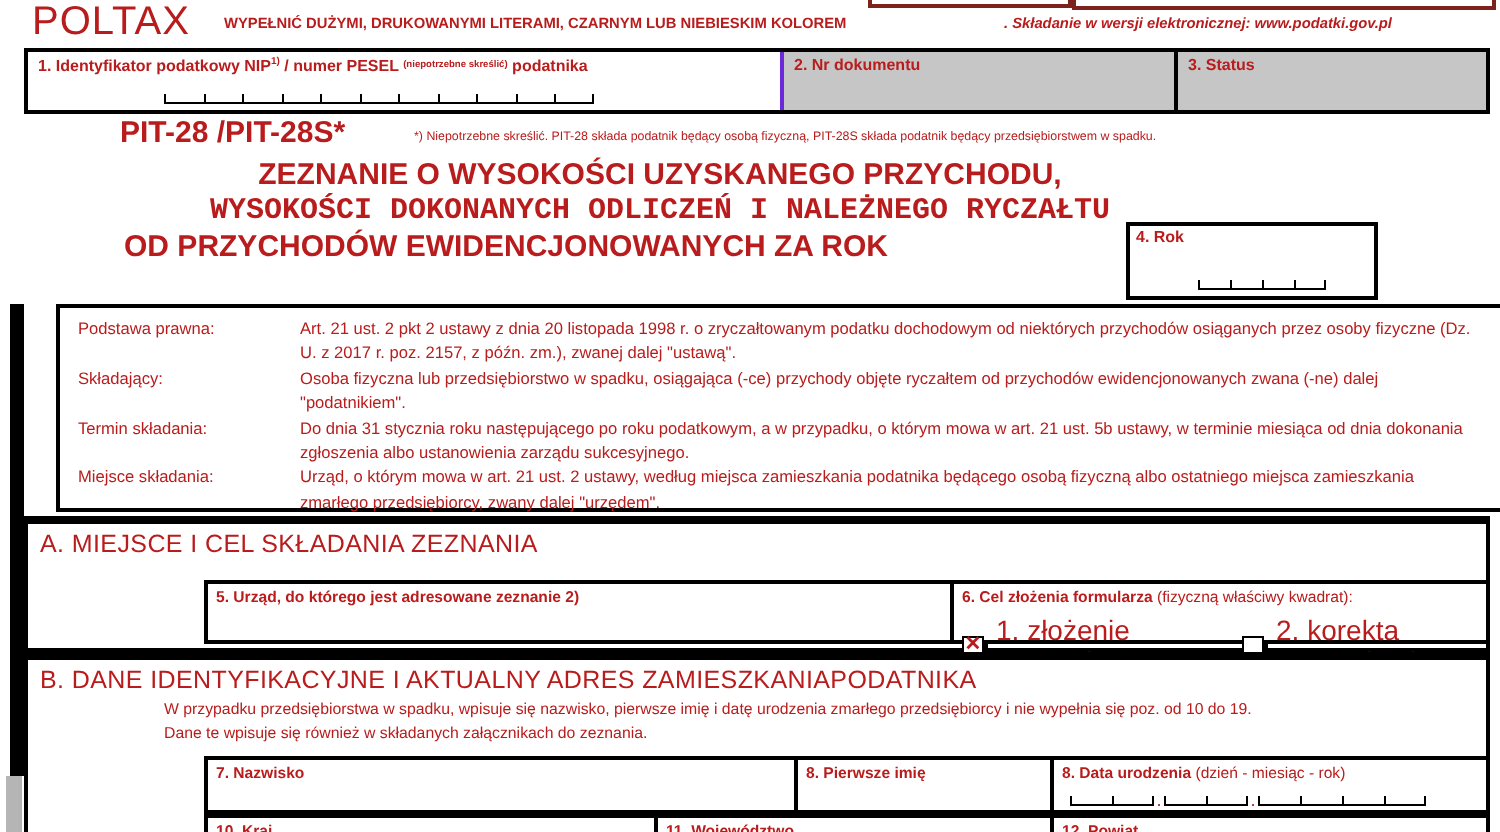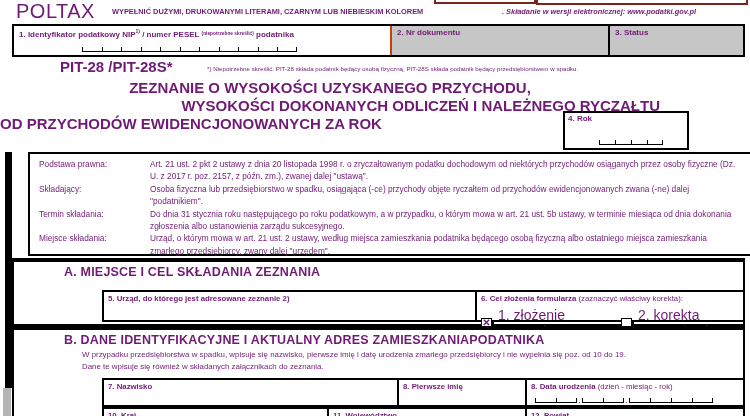--- a/index.html
+++ b/index.html
@@ -1,32 +1,32 @@
 <!DOCTYPE html>
 <html><head>
 <meta charset="utf-8">
 <style>
   * { margin:0; padding:0; box-sizing:border-box; }
   html,body { background:#e8e8e8; }
   #page{
     position:relative; width:750px; height:416px; background:#fff;
-    font-family:"Liberation Sans",sans-serif; color:#701a75; overflow:hidden;
+    font-family:"Liberation Sans",sans-serif; color:#b91c1c; overflow:hidden;
   }
   
   .cutA{position:absolute;left:434px;top:-10px;width:102px;height:14px;border:2px solid #7e221c;}
   .cutB{position:absolute;left:536px;top:-13px;width:212px;height:18px;border:2px solid #7e221c;}
   #brand{position:absolute;left:16px;top:0;font-size:20px;letter-spacing:.5px;}
   #instruction{position:absolute;left:112px;top:7px;font-size:7.4px;font-weight:bold;white-space:nowrap;}
   #efiling{position:absolute;left:502px;top:7px;font-size:7.4px;font-weight:bold;font-style:italic;white-space:nowrap;}
 
   
   #row1{position:absolute;left:12px;top:24px;width:733px;height:33px;border:2px solid #000;display:flex;}
   #row1 .cell{padding:2px 0 0 5px;position:relative;}
   .f1{width:376px;}
-  .f2{width:218px;background:#c6c6c6;border-left:2px solid #c2410c;}
+  .f2{width:197px;background:#c6c6c6;border-left:2px solid #6d28d9;}
   .f3{flex:1;background:#c6c6c6;border-left:2px solid #000;}
   .flabel{font-size:8px;font-weight:bold;}
   .flabel .tiny{font-size:4.8px;vertical-align:2px;}
   .flabel sup{font-size:5px;}
 
   
   .comb{display:flex;align-items:flex-end;}
   .comb i{display:block;width:19.5px;height:5px;border-left:1px solid #000;border-bottom:1px solid #000;}
   .comb i.last{border-right:1px solid #000;}
   .comb .dsep{width:5px;text-align:center;font-size:9px;line-height:5px;}
@@ -35,40 +35,40 @@
   .comb-year{position:absolute;left:34px;bottom:3px;}
   .comb-year i{width:16px;}
   .comb-date{position:absolute;left:8px;bottom:2px;}
   .comb-date i{width:21px;}
 
   
   #formid{position:absolute;left:60px;top:58px;font-size:15px;font-weight:bold;white-space:nowrap;}
   #footnote{position:absolute;left:207px;top:65px;font-size:6.2px;white-space:nowrap;}
   .tline{position:absolute;font-size:15px;font-weight:bold;white-space:nowrap;}
   #tl1{left:0;top:79px;width:660px;text-align:center;}
-  #tl2{left:0;top:97px;width:660px;text-align:right;}
-  #tl3{left:0;top:115px;width:506px;text-align:left;}
+  #tl2{left:0;top:97px;width:660px;text-align:center;font-family:Liberation Mono, monospace;}
+  #tl3{left:0;top:115px;width:506px;text-align:center;}
   #yearbox{position:absolute;left:563px;top:111px;width:126px;height:39px;border:2px solid #000;}
   #yearbox .flabel{padding:1px 0 0 3px;display:block;}
 
   
   #infobox{position:absolute;left:28px;top:152px;width:733px;height:104px;border:2px solid #000;padding-top:4px;}
   .irow{display:flex;font-size:8.3px;line-height:12.4px;}
   .ilabel{width:120px;padding-left:9px;flex-shrink:0;}
   .itext{width:588px;}
 
   
   #barBlack{position:absolute;left:5px;top:152px;width:7px;height:236px;background:#000;}
   #barGray{position:absolute;left:3px;top:388px;width:8px;height:28px;background:#b5b5b5;}
 
   
   .section{position:absolute;left:12px;width:733px;border:2px solid #000;border-top:4px solid #000;background:#fff;}
   #secA{top:258px;height:68px;}
   #secB{top:326px;height:95px;}
-  .sec-h{font-size:12.5px;font-weight:bold;padding:3px 0 0 6px;letter-spacing:.2px;margin-left:44px;}
+  .sec-h{font-size:12.5px;font-weight:normal;padding:3px 0 0 6px;letter-spacing:.2px;}
   .frow{position:absolute;border:2px solid #000;display:flex;background:#fff;}
   #rowA{left:88px;top:28px;width:643px;height:32px;}
   .fcell{padding:2px 4px;position:relative;font-size:7.8px;}
   .fcell .b{font-weight:bold;}
   .f5{width:373px;border-right:2px solid #000;font-weight:bold;}
   .f6{flex:1;}
   .optrow{display:flex;align-items:center;margin-top:4px;}
   .cb{width:11px;height:11px;border:1.5px solid #000;box-shadow:2px 2px 0 #000;display:inline-flex;align-items:center;justify-content:center;background:#fff;flex-shrink:0;}
   .cb .x{font-size:10px;font-weight:bold;line-height:1;}
   .optlabel{font-size:14px;margin-left:6px;}
@@ -160,21 +160,21 @@
   <div id="barBlack"></div>
   <div id="barGray"></div>
 
   <div id="secA" class="section">
     <div class="sec-h">A. MIEJSCE I CEL SKŁADANIA ZEZNANIA</div>
     <div id="rowA" class="frow">
       <div class="fcell f5">
         <span>5. Urząd, do którego jest adresowane zeznanie 2)</span>
       </div>
       <div class="fcell f6">
-        <div><span class="b">6. Cel złożenia formularza</span><span> (zaznaczyć właściwy korekta):</span></div>
+        <div><span class="b">6. Cel złożenia formularza</span><span> (fizyczną właściwy kwadrat):</span></div>
         <div class="optrow">
           <span class="cb">
               <span class="x">✕</span>
             </span>
           <span class="optlabel">1. złożenie zeznania</span>
           <span class="cb cb2"></span>
           <span class="optlabel">2. korekta zeznania 3)</span>
         </div>
       </div>
     </div>

